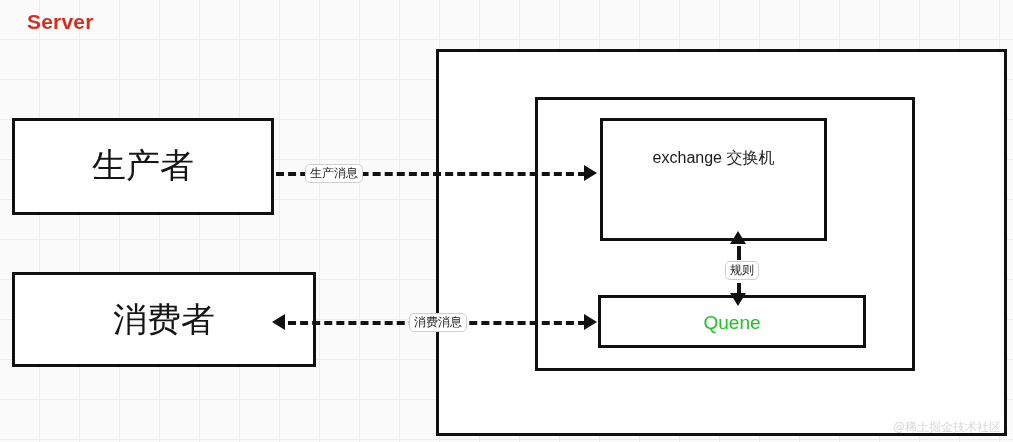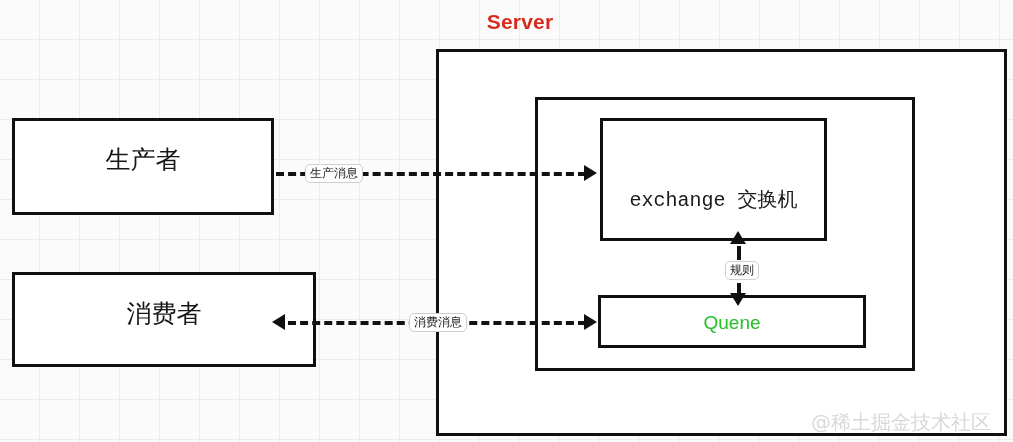--- a/index.html
+++ b/index.html
@@ -26,37 +26,37 @@
     border:3px solid #101010;
     background:#ffffff;
   }
   
   .title{
     position:absolute;
     font-size:21px;
     font-weight:700;
     letter-spacing:.2px;
     white-space:nowrap;
-    text-align:center;
+    text-align:left;
     margin-left:27px;
   }
   #server-title{color:#d62c20;left:0;right:0;top:10px;}
   #vhost-title{color:#1faa2d;left:436px;width:571px;top:68px;font-size:19px;}
   
   .boxtext{
     position:absolute;
     width:100%;
     text-align:center;
     white-space:nowrap;
   }
   #producer-label,#consumer-label{
-    font-size:25px;color:#161616;top:22px;
+    font-size:34px;color:#161616;top:22px;
     font-family:Liberation Sans, sans-serif;
   }
-  #exchange-label{font-size:20px;color:#1a1a1a;top:27px;font-family:Liberation Mono, monospace;margin-top:38px;}
+  #exchange-label{font-size:16px;color:#1a1a1a;top:27px;font-family:Liberation Sans, sans-serif;}
   #queue-label{font-size:19px;color:#25c028;top:14px;font-weight:500;}
   
   .dash-h{
     position:absolute;
     height:0;
     border-top:4px dashed #121212;
   }
   .dash-v{
     position:absolute;
     width:0;
@@ -93,22 +93,22 @@
     padding:1px 4px 2px 4px;
     font-size:12px;
     color:#1b1b1b;
     white-space:nowrap;
     font-family:"DejaVu Sans",sans-serif;
     line-height:14px;
   }
   
   #watermark{
     position:absolute;
-    right:22px;bottom:6px;
-    font-size:20px;
+    right:12px;bottom:6px;
+    font-size:12px;
     color:#d8d8d8;
     white-space:nowrap;
     font-family:"DejaVu Sans",sans-serif;
   }
 </style>
 </head>
 <body>
 
 <div id="canvas">
 

